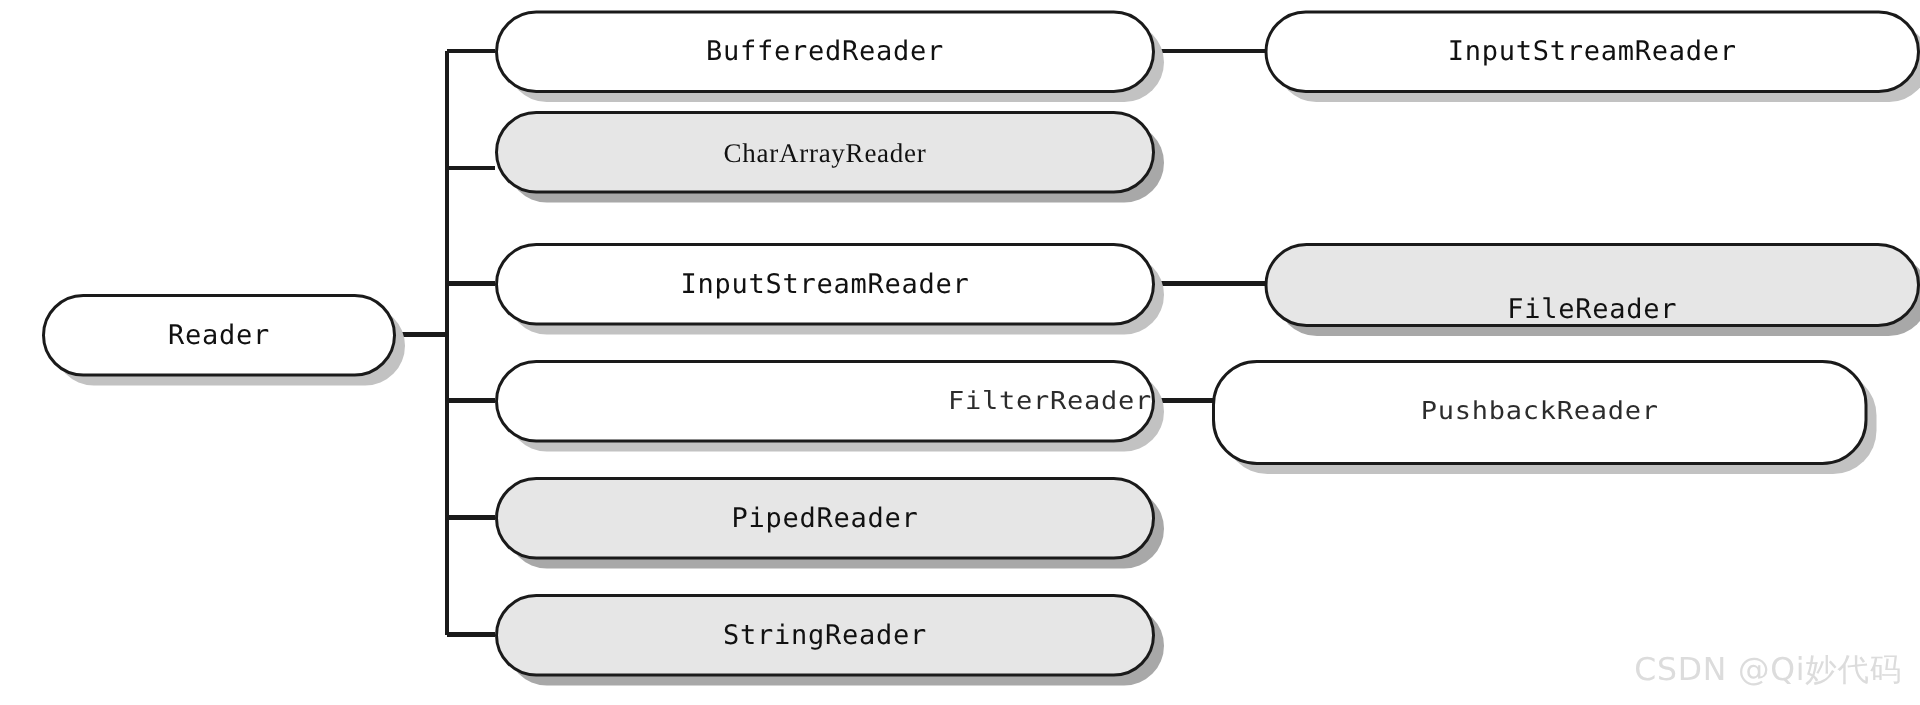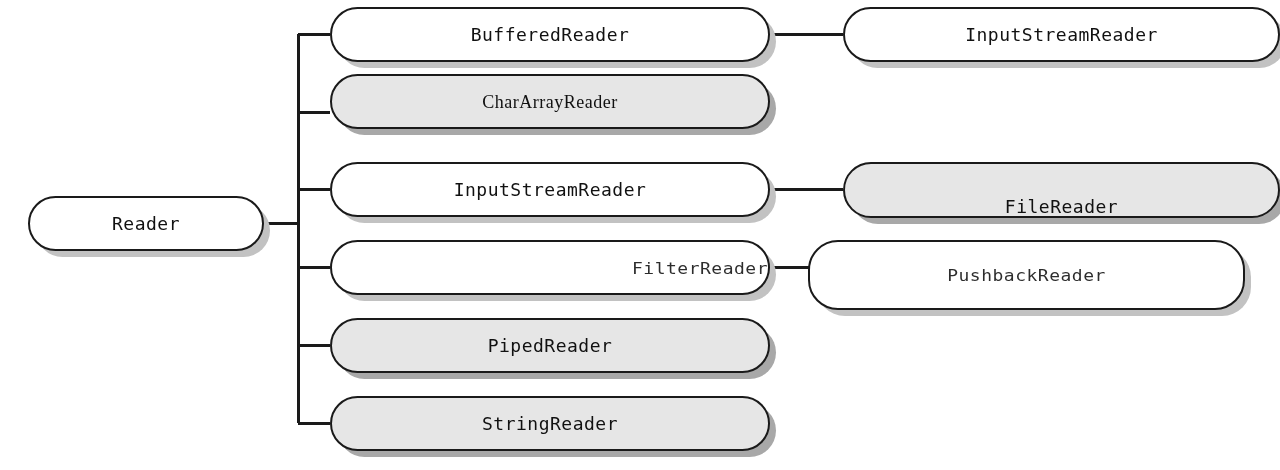--- a/index.html
+++ b/index.html
@@ -114,14 +114,15 @@
         <span class="node-label">PushbackReader</span>
       </div>
       <div class="node fill-gray" style="left: 330px; top: 318px; width: 440px; height: 55px;">
         <span class="node-label">PipedReader</span>
       </div>
       <div class="node fill-gray" style="left: 330px; top: 396px; width: 440px; height: 55px;">
         <span class="node-label">StringReader</span>
       </div>
     </div>
 
+  <div class="watermark">CSDN @Qi妙代码</div>
 
 </div>
 
 </body></html>

